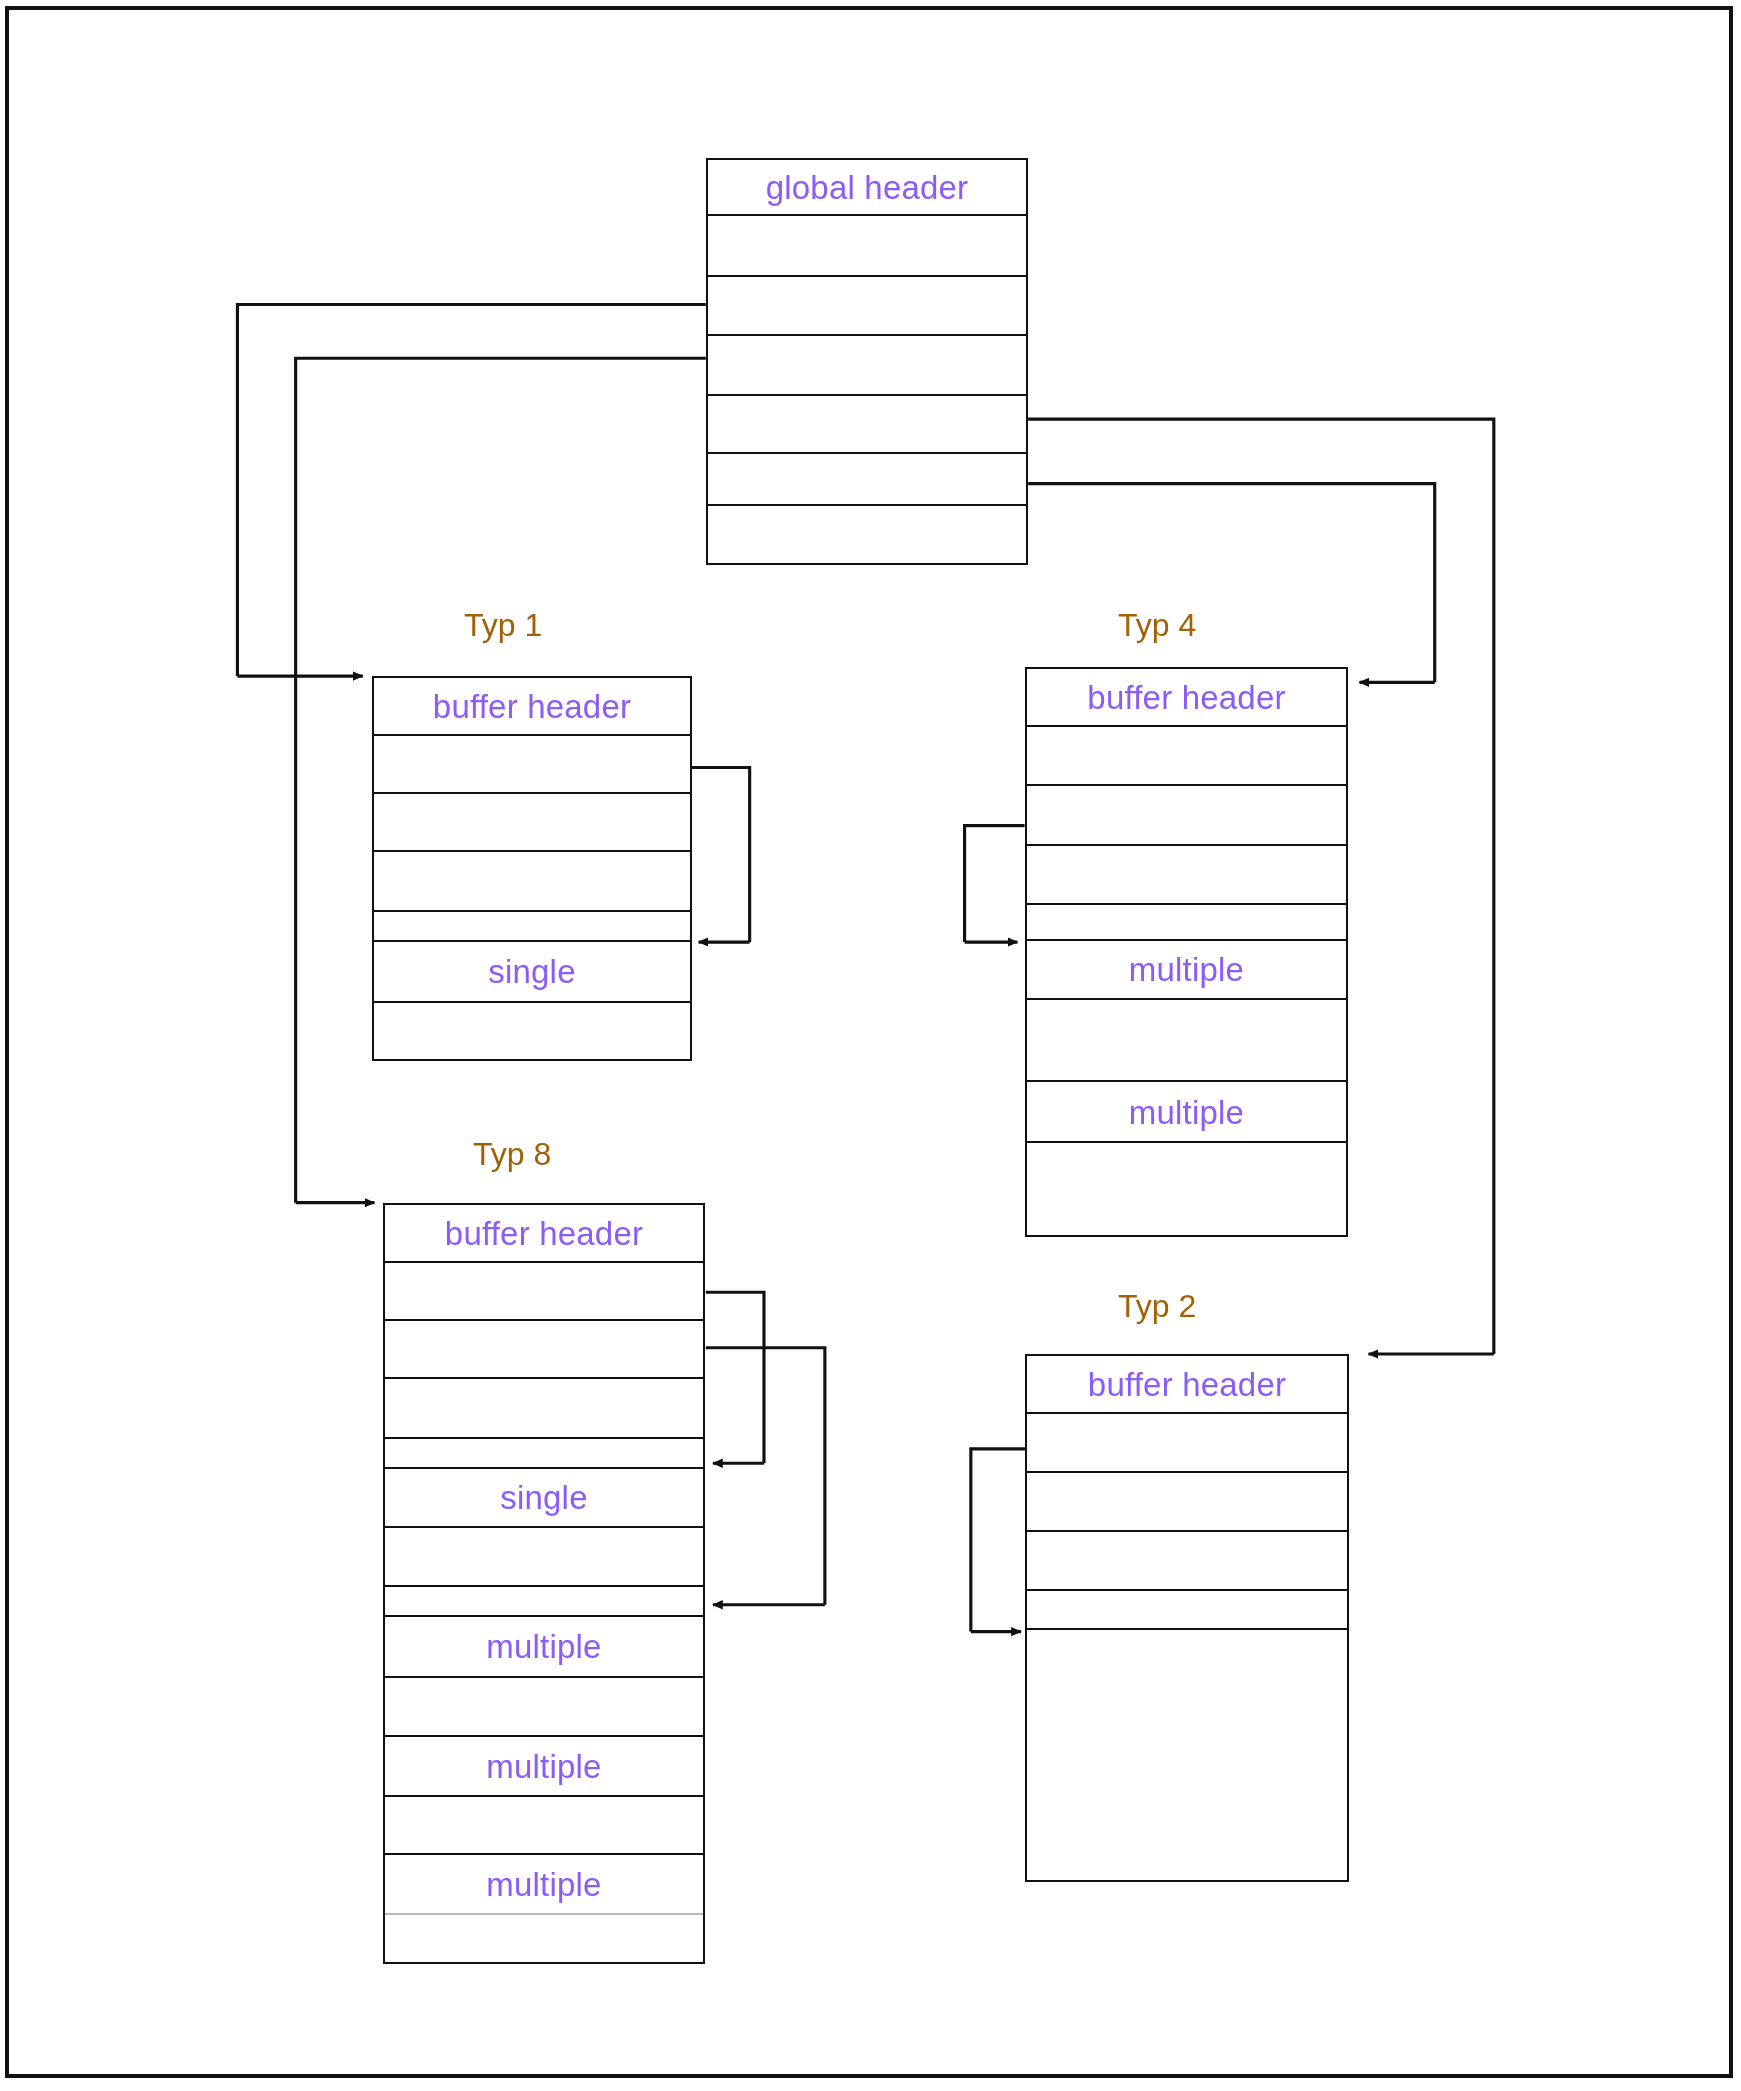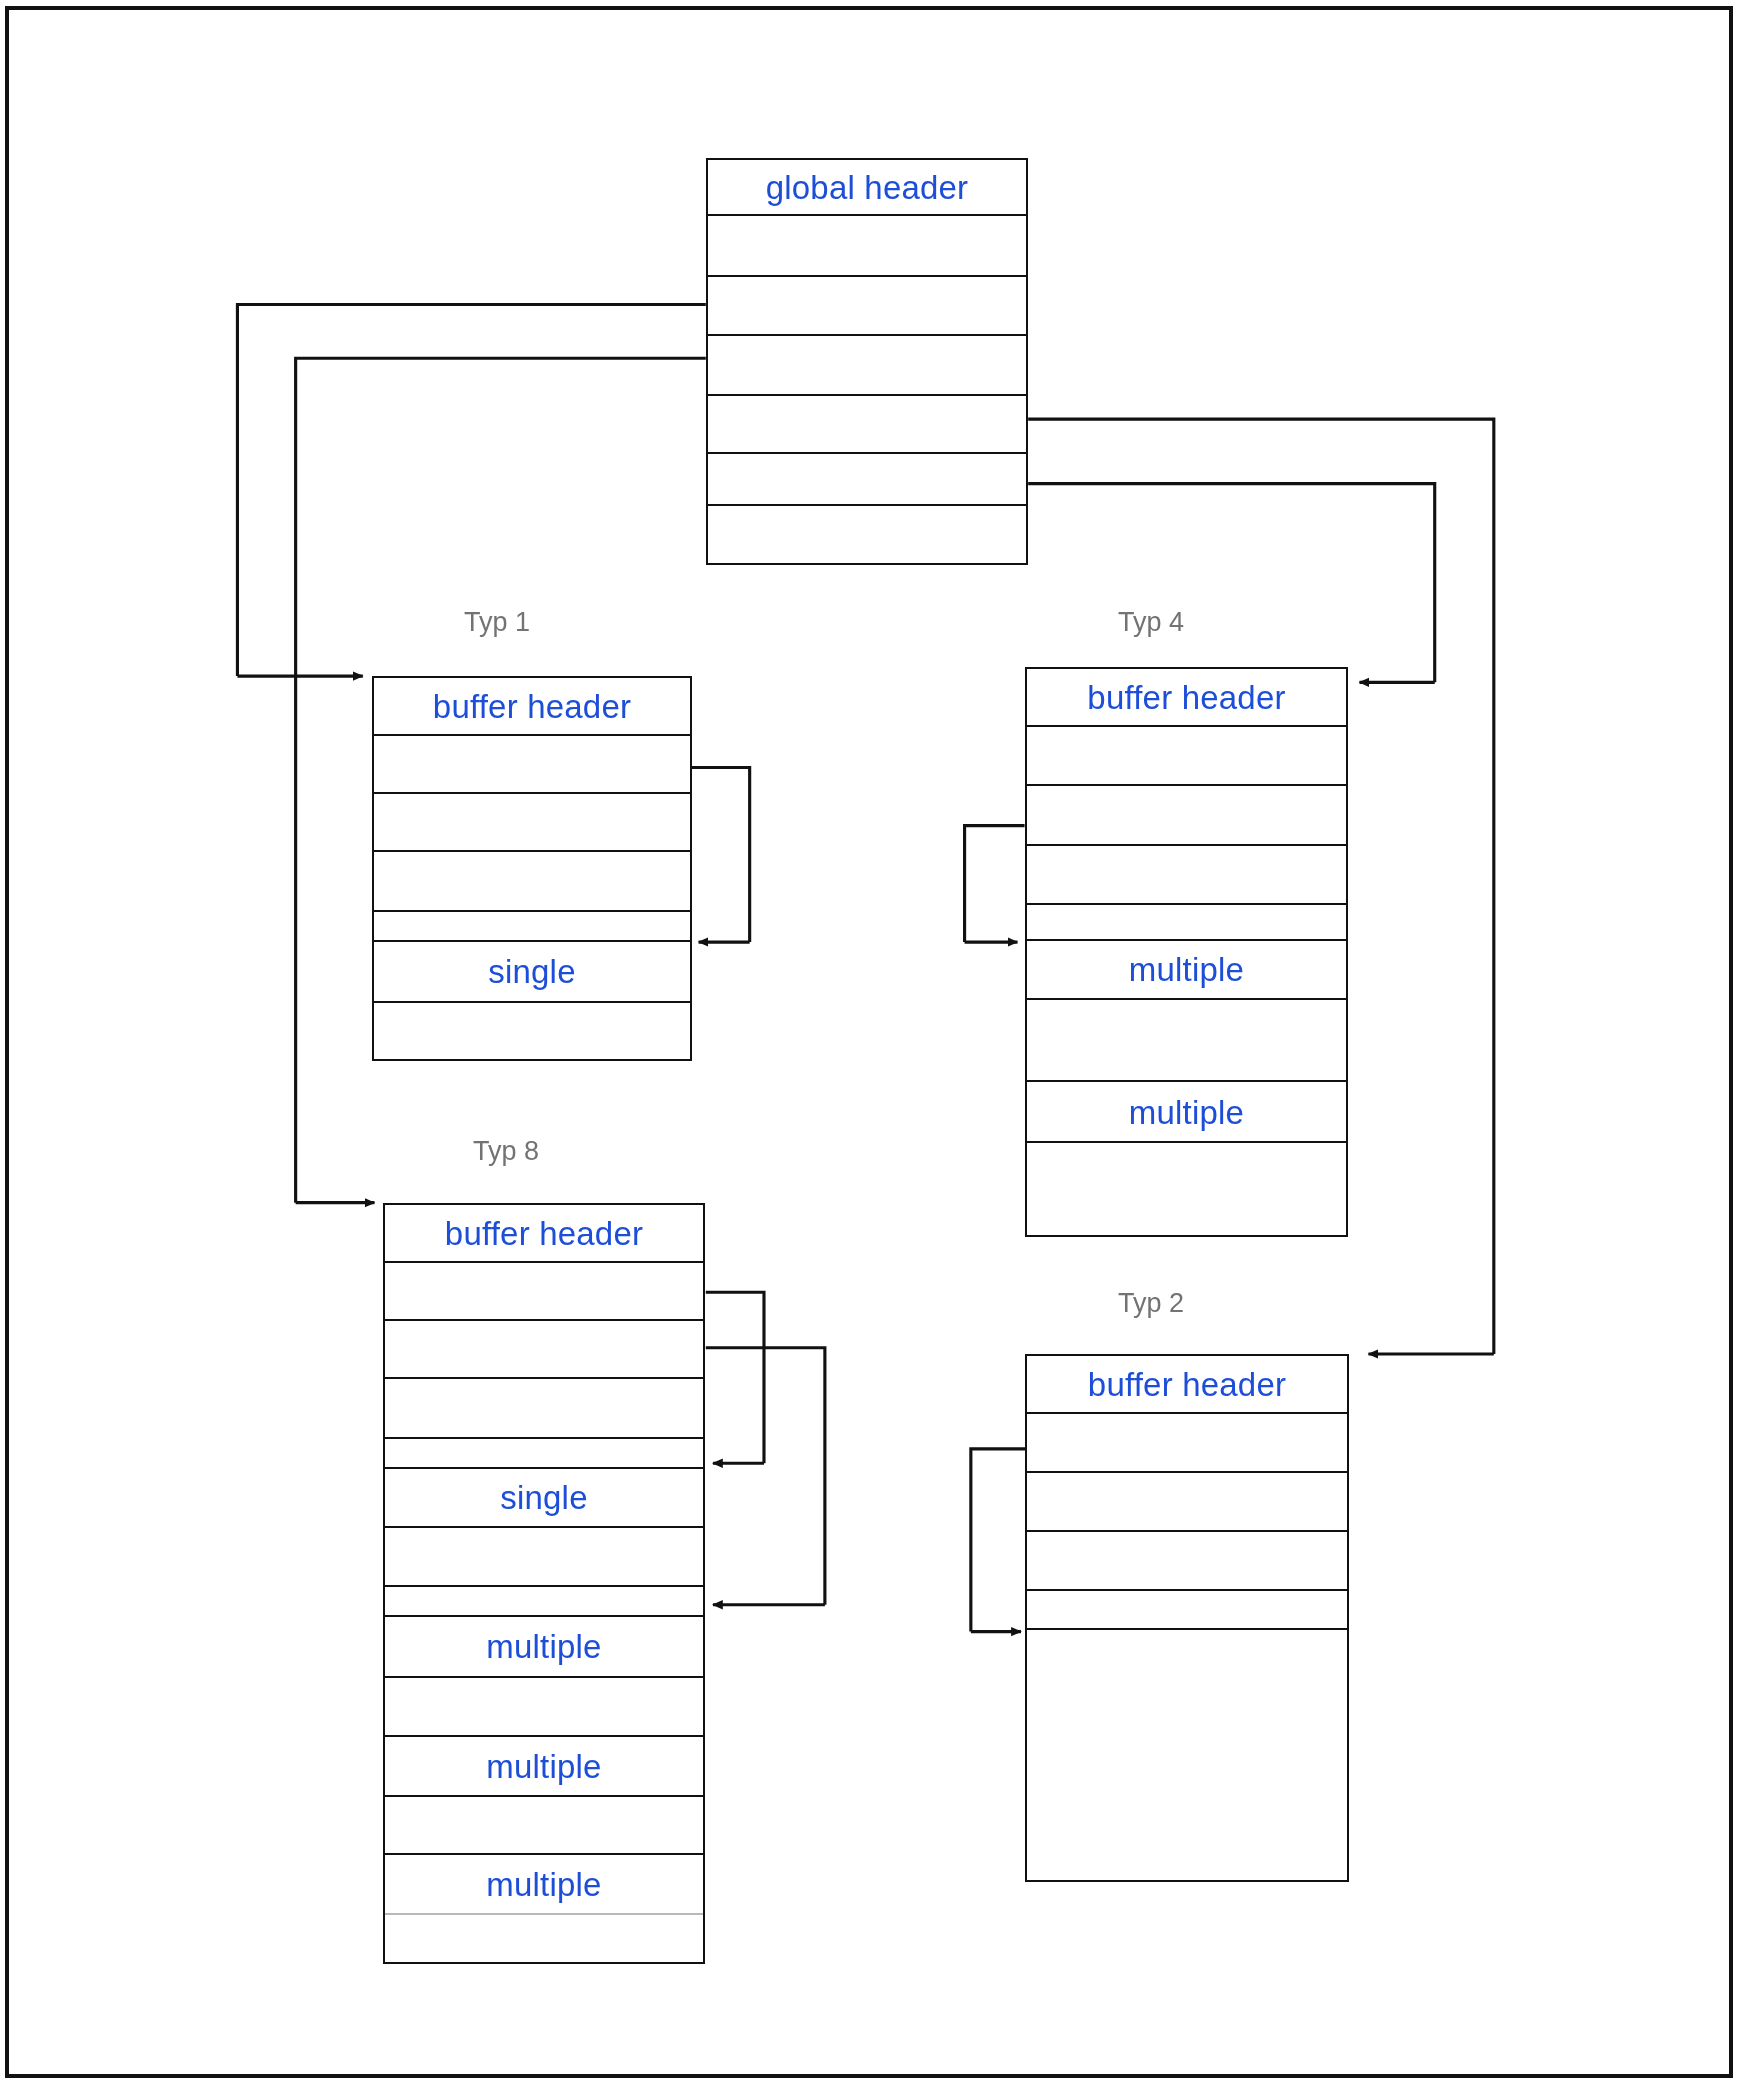--- a/index.html
+++ b/index.html
@@ -2,25 +2,25 @@
 <html style="font-size:14.3px"><head>
 <meta charset="utf-8">
 <style>
   html,body{margin:0;padding:0;background:#fff;}
   body{font-family:"Liberation Sans","DejaVu Sans",sans-serif;}
   #page{position:relative;width:1742px;height:2091px;background:#ffffff;overflow:hidden;}
   #frame{position:absolute;left:4.5px;top:6.3px;width:1728px;height:2072px;border:4.5px solid #111;box-sizing:border-box;background:#fff;}
   .svg-layer{position:absolute;left:0;top:0;width:1742px;height:2091px;pointer-events:none;}
   .box{position:absolute;box-sizing:border-box;border:2.7px solid #111;background:#fff;}
   .row{position:absolute;left:0;right:0;box-sizing:border-box;border-bottom:2.7px solid #111;
-       display:flex;align-items:center;justify-content:center;color:#1d4ed8;}
+       display:flex;align-items:center;justify-content:center;color:#8b5cf6;}
   .row.last{border-bottom:none;}
   .row.grey{border-bottom:2.7px solid #b9b9b9;}
   .rowtext{font-size:33px;line-height:1;letter-spacing:0.2px;}
-  .caption{position:absolute;font-size:27px;color:#737373;white-space:nowrap;}
+  .caption{position:absolute;font-size:32px;color:#a16207;white-space:nowrap;}
 </style>
 </head>
 <body>
 
 <div id="page">
   <div id="frame"></div>
 
   <svg class="svg-layer" viewBox="0 0 1945 2335" xmlns="http://www.w3.org/2000/svg">
     <defs>
       <marker id="arrR" markerWidth="13" markerHeight="13" refX="11" refY="6.0" orient="auto" markerUnits="userSpaceOnUse">

